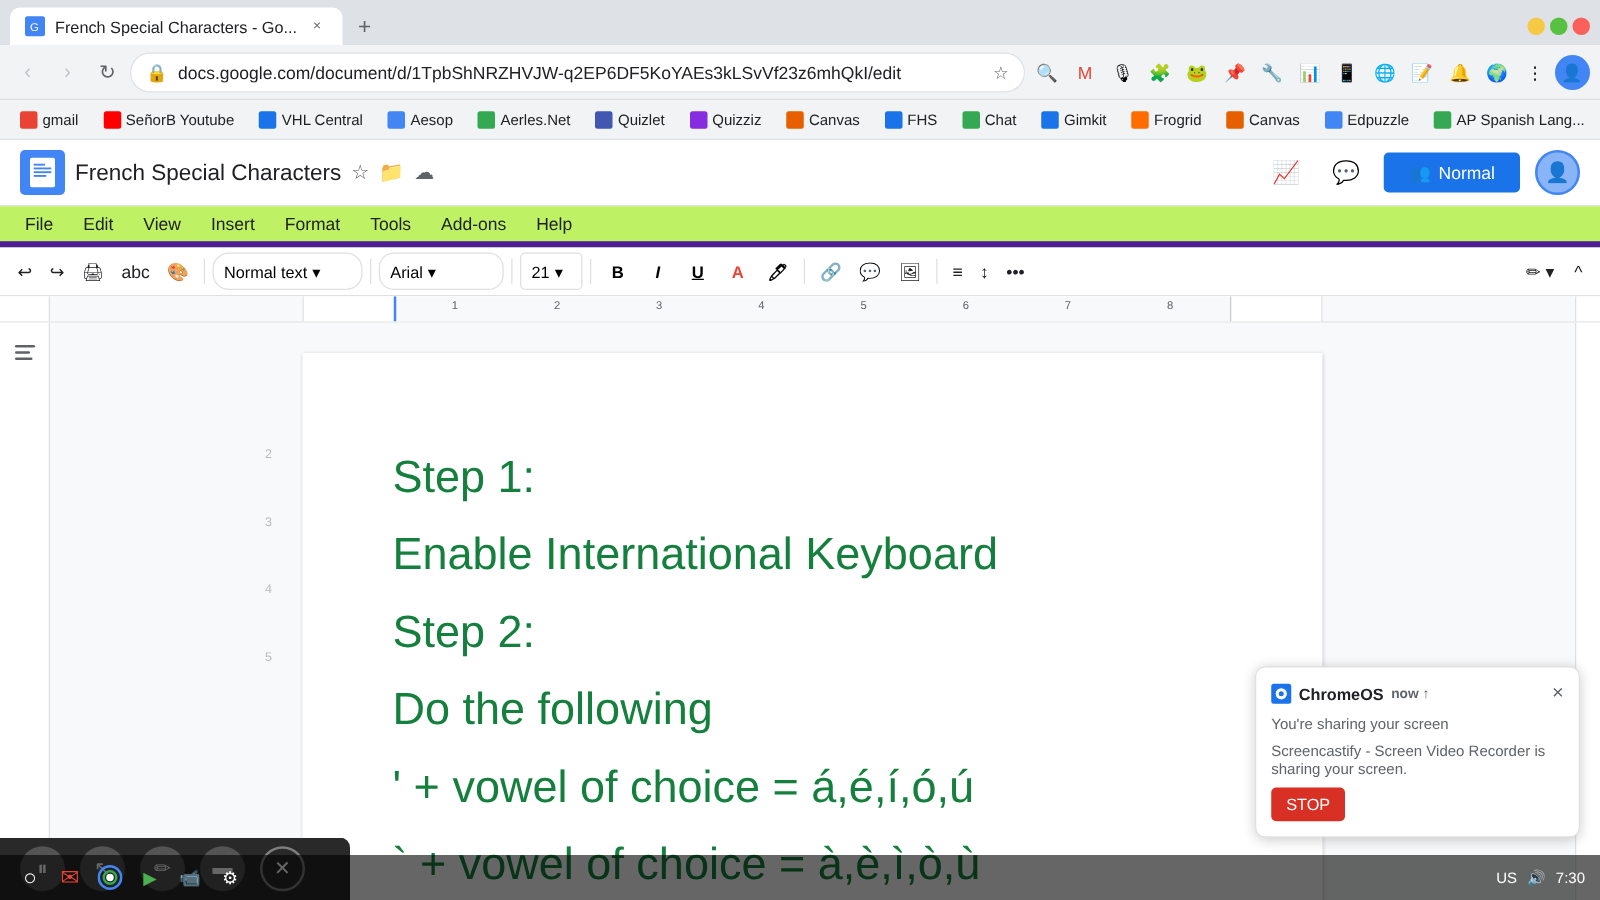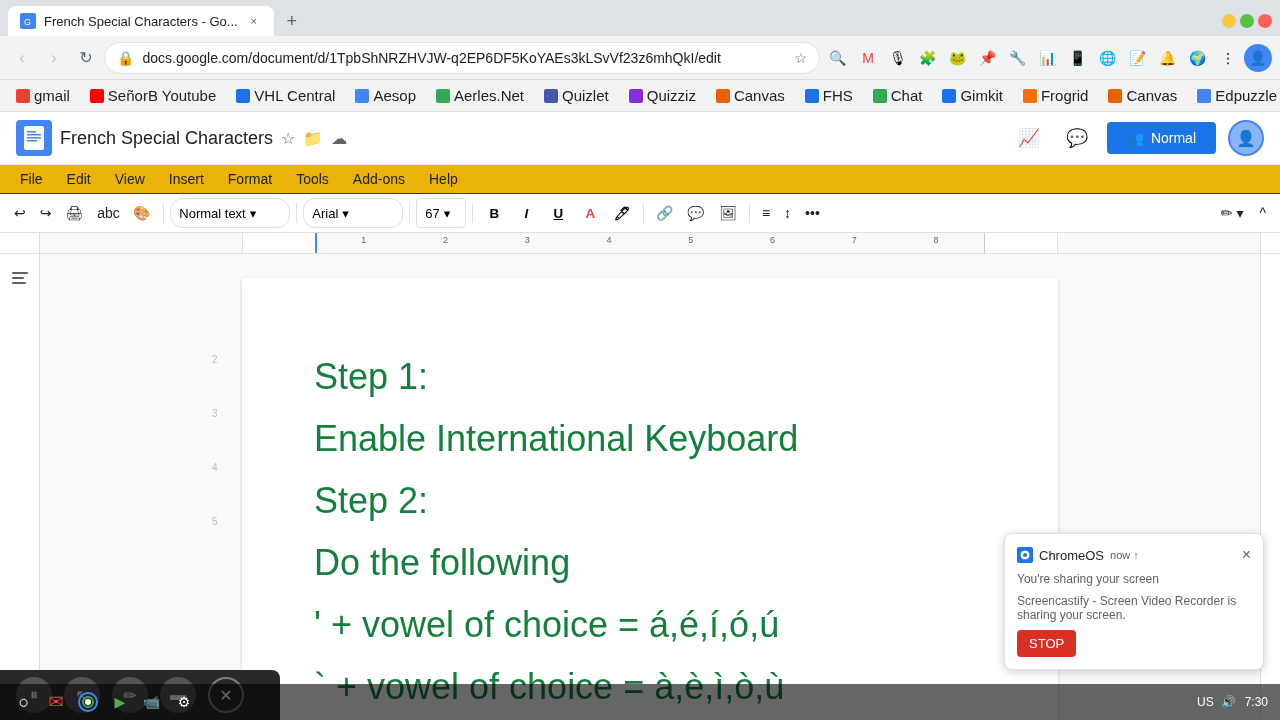--- a/index.html
+++ b/index.html
@@ -27,39 +27,39 @@
     .nav-btn.disabled { color: #bdc1c6; cursor: default; }
     .address-bar { flex: 1; height: 32px; background: white; border-radius: 16px; display: flex; align-items: center; padding: 0 12px; gap: 8px; border: 1px solid #dfe1e5; }
     .address-bar input { border: none; outline: none; flex: 1; font-size: 14px; color: #202124; background: transparent; }
     .address-bar-icon { font-size: 14px; color: #5f6368; }
     .ext-icons { display: flex; align-items: center; gap: 2px; }
     .ext-icon { width: 28px; height: 28px; border-radius: 50%; display: flex; align-items: center; justify-content: center; font-size: 14px; cursor: pointer; }
     .profile-icon { width: 28px; height: 28px; border-radius: 50%; background: #4285f4; display: flex; align-items: center; justify-content: center; color: white; font-size: 14px; cursor: pointer; }
 
     
     .bookmarks-bar { display: flex; align-items: center; background: #f1f3f4; height: 32px; padding: 0 8px; gap: 4px; border-bottom: 1px solid #e0e0e0; overflow: hidden; }
-    .bookmark-item { display: flex; align-items: center; gap: 4px; padding: 2px 8px; border-radius: 4px; font-size: 15px; color: #202124; cursor: pointer; white-space: nowrap; }
+    .bookmark-item { display: flex; align-items: center; gap: 4px; padding: 2px 8px; border-radius: 4px; font-size: 12px; color: #202124; cursor: pointer; white-space: nowrap; }
     .bookmark-favicon { width: 14px; height: 14px; border-radius: 2px; background: #ccc; flex-shrink: 0; }
 
     
     .docs-app { display: flex; flex-direction: column; flex: 1; background: white; overflow: hidden; }
 
     
     .docs-header { display: flex; align-items: center; padding: 8px 16px; gap: 8px; border-bottom: 1px solid #e0e0e0; }
     .docs-icon { width: 36px; height: 36px; background: #4285f4; border-radius: 4px; display: flex; align-items: center; justify-content: center; color: white; font-weight: bold; font-size: 14px; }
     .docs-title-area { display: flex; flex-direction: column; flex: 1; }
     .docs-title { font-size: 18px; color: #202124; font-weight: normal; }
     .docs-title-icon { font-size: 16px; color: #5f6368; cursor: pointer; }
     .docs-header-right { display: flex; align-items: center; gap: 12px; }
     .header-icon-btn { width: 36px; height: 36px; border-radius: 50%; display: flex; align-items: center; justify-content: center; cursor: pointer; color: #5f6368; font-size: 18px; }
     .share-btn { background: #1a73e8; color: white; border: none; border-radius: 4px; padding: 8px 20px; font-size: 14px; cursor: pointer; display: flex; align-items: center; gap: 6px; font-weight: 500; }
     .user-avatar { width: 36px; height: 36px; border-radius: 50%; background: #8ab4f8; border: 2px solid #4285f4; cursor: pointer; overflow: hidden; display: flex; align-items: center; justify-content: center; font-size: 16px; }
 
     
-    .menu-bar { display: flex; align-items: center; padding: 0 8px; border-bottom: 1px solid #4c1d95; background: #eab308; }
+    .menu-bar { display: flex; align-items: center; padding: 0 8px; border-bottom: 5px solid #4c1d95; background: #bef264; }
     .menu-item { padding: 6px 12px; font-size: 14px; color: #202124; cursor: pointer; border-radius: 4px; }
     .last-edit { margin-left: auto; font-size: 13px; color: #5f6368; padding: 6px 12px; cursor: pointer; text-decoration: underline; }
 
     
     .format-toolbar { display: flex; align-items: center; padding: 4px 8px; border-bottom: 1px solid #e0e0e0; background: white; gap: 2px; flex-wrap: nowrap; overflow: hidden; }
     .toolbar-btn { height: 30px; padding: 0 6px; border-radius: 4px; display: flex; align-items: center; justify-content: center; cursor: pointer; color: #202124; font-size: 14px; border: none; background: none; }
     .toolbar-divider { width: 1px; height: 20px; background: #e0e0e0; margin: 0 4px; }
     .toolbar-select { display: flex; align-items: center; gap: 4px; padding: 0 8px; height: 30px; border: 1px solid #e0e0e0; border-radius: 4px; cursor: pointer; font-size: 13px; background: white; }
     .font-style-select { min-width: 120px; border-radius: 13px; }
     .font-name-select { min-width: 100px; border-radius: 12px; }
@@ -73,21 +73,21 @@
     .sidebar-right { width: 20px; background: white; border-left: 1px solid #e0e0e0; }
 
     
     .doc-page { width: 816px; min-height: 1056px; background: white; box-shadow: 0 1px 3px rgba(0,0,0,0.2); padding: 72px 72px 72px 72px; position: relative; }
     .doc-text { font-family: Arial, sans-serif; font-size: 36px; color: #15803d; line-height: 1.5; }
     .doc-text p { margin-bottom: 8px; }
 
     
     .screen-share-notif { position: absolute; bottom: 50px; right: 16px; background: white; border: 1px solid #e0e0e0; border-radius: 8px; width: 260px; padding: 12px; box-shadow: 0 2px 10px rgba(0,0,0,0.2); z-index: 100; }
     .notif-header { display: flex; align-items: center; justify-content: space-between; margin-bottom: 8px; }
-    .notif-title { font-size: 13px; font-weight: 400; color: #202124; display: flex; align-items: center; gap: 6px; }
+    .notif-title { font-size: 13px; font-weight: 700; color: #202124; display: flex; align-items: center; gap: 6px; }
     .notif-close { font-size: 16px; color: #5f6368; cursor: pointer; }
     .notif-text { font-size: 12px; color: #5f6368; margin-bottom: 8px; }
     .notif-stop-btn { background: #d93025; color: white; border: none; border-radius: 4px; padding: 6px 12px; font-size: 13px; cursor: pointer; font-weight: 500; }
 
     
     .recording-toolbar { position: absolute; bottom: 0; left: 0; width: 280px; height: 50px; background: rgba(30,30,30,0.95); display: flex; align-items: center; padding: 0 16px; gap: 12px; z-index: 200; border-radius: 0 8px 0 0; }
     .rec-btn { width: 36px; height: 36px; border-radius: 50%; display: flex; align-items: center; justify-content: center; cursor: pointer; border: none; font-size: 16px; }
     .rec-btn.pause { background: rgba(255,255,255,0.2); color: white; }
     .rec-btn.cursor { background: rgba(255,255,255,0.2); color: white; }
     .rec-btn.pen { background: rgba(255,255,255,0.2); color: white; }
@@ -277,21 +277,21 @@
         <span>Normal text</span>
         <span>▾</span>
       </div>
       <div class="toolbar-divider"></div>
       <div class="toolbar-select font-name-select">
         <span>Arial</span>
         <span>▾</span>
       </div>
       <div class="toolbar-divider"></div>
       <div class="toolbar-select font-size-select">
-        <span>67</span>
+        <span>21</span>
         <span>▾</span>
       </div>
       <div class="toolbar-divider"></div>
       <button class="format-btn bold">B</button>
       <button class="format-btn italic">I</button>
       <button class="format-btn underline">U</button>
       <button class="format-btn" style="color:#EA4335;">A</button>
       <button class="format-btn">🖊</button>
       <div class="toolbar-divider"></div>
       <button class="toolbar-btn">🔗</button>

